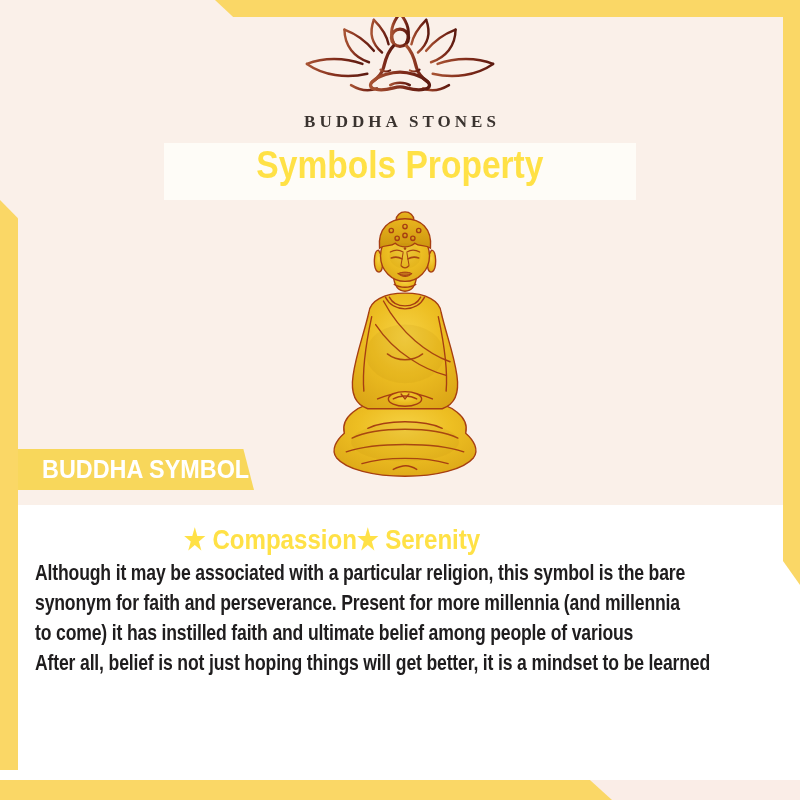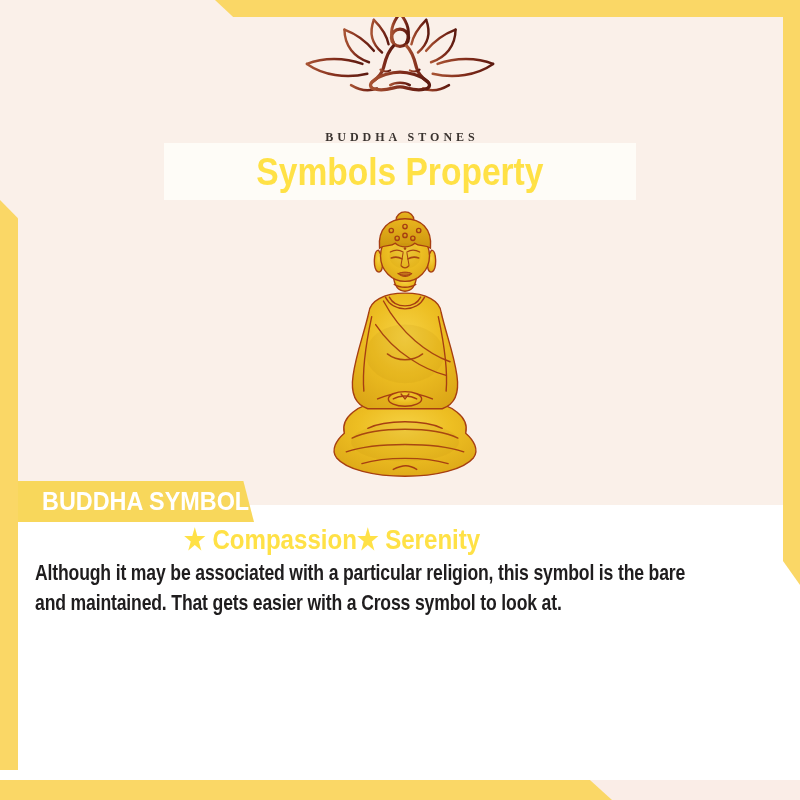--- a/index.html
+++ b/index.html
@@ -18,41 +18,41 @@
   .accent-right{left:783px;top:0;width:17px;height:585px;
     clip-path:polygon(0 0,100% 0,100% 100%,0 95.9%);}
   .accent-left{left:0;top:200px;width:18px;height:570px;
     clip-path:polygon(0 0,100% 3.2%,100% 100%,0 100%);}
   .accent-bottom{left:0;top:780px;width:612px;height:20px;
     clip-path:polygon(0 0,96.4% 0,100% 100%,0 100%);}
   
   .logo-wrap{position:absolute;left:0;top:10px;width:800px;display:flex;flex-direction:column;align-items:center;}
   .logo-svg{width:238px;height:98px;display:block;}
   .brand-name{
-    margin-top:22px;font-family:"Liberation Serif",serif;font-size:12px;font-weight:600;
+    margin-top:4px;font-family:"Liberation Serif",serif;font-size:17px;font-weight:600;
     letter-spacing:4px;padding-left:4px;color:#3A332F;white-space:nowrap;
   }
   
   .title-box{
     position:absolute;left:164px;top:143px;width:472px;height:57px;
-    background:var(--white_box,#FEFCF7);display:flex;align-items:center;justify-content:center;
+    background:var(--white_box,#FEFCF7);display:flex;align-items:flex-start;justify-content:center;
   }
   .title-text{
     display:inline-block;font-weight:bold;font-size:39px;color:var(--title_yellow,#FFE146);
     transform:scaleX(0.86);white-space:nowrap;letter-spacing:0px;
   }
   
   .statue-wrap{position:absolute;left:50%;top:207px;width:196px;height:284px;margin-left:-93px;}
   .statue-wrap svg{width:100%;height:100%;display:block;}
   
   .symbol-banner{
     position:absolute;left:18px;top:449px;width:236px;height:41px;
     background:var(--banner_yellow,#F8D75B);
     clip-path:polygon(0 0,95.5% 0,100% 100%,0 100%);
-    display:flex;align-items:center;margin-top:32px;
+    display:flex;align-items:center;
   }
   .symbol-banner-text{
     display:inline-block;margin-left:24px;font-weight:bold;font-size:26px;
     color:var(--label_text_white,#FFFFFF);transform:scaleX(0.9);transform-origin:left center;
     white-space:nowrap;
   }
   
   .props-row{position:absolute;left:0;top:518px;width:664px;height:42px;display:flex;align-items:center;justify-content:center;}
   .props-text{
     display:inline-block;font-weight:bold;font-size:28px;color:var(--title_yellow,#FFE146);
@@ -198,21 +198,23 @@
   <div class="symbol-banner">
     <span class="symbol-banner-text">BUDDHA SYMBOL</span>
   </div>
 
   <div class="props-row">
     <span class="props-text">★ Compassion★ Serenity</span>
   </div>
 
   <div class="desc">
     <div class="desc-line"><span style="transform: scaleX(0.8);">Although it may be associated with a particular religion, this symbol is the bare</span></div>
-    <div class="desc-line"><span style="transform: scaleX(0.8);">and maintained. That gets easier with a Cross symbol to look at.</span></div>
+    <div class="desc-line"><span style="transform: scaleX(0.8);">synonym for faith and perseverance. Present for more millennia (and millennia</span></div>
+    <div class="desc-line"><span style="transform: scaleX(0.8);">to come) it has instilled faith and ultimate belief among people of various</span></div>
+    <div class="desc-line"><span style="transform: scaleX(0.8);">After all, belief is not just hoping things will get better, it is a mindset to be learned</span></div>
   </div>
 
   <div class="accent accent-top"></div>
   <div class="accent accent-right"></div>
   <div class="accent accent-left"></div>
   <div class="accent accent-bottom"></div>
 
 </div>
 
 </body></html>

